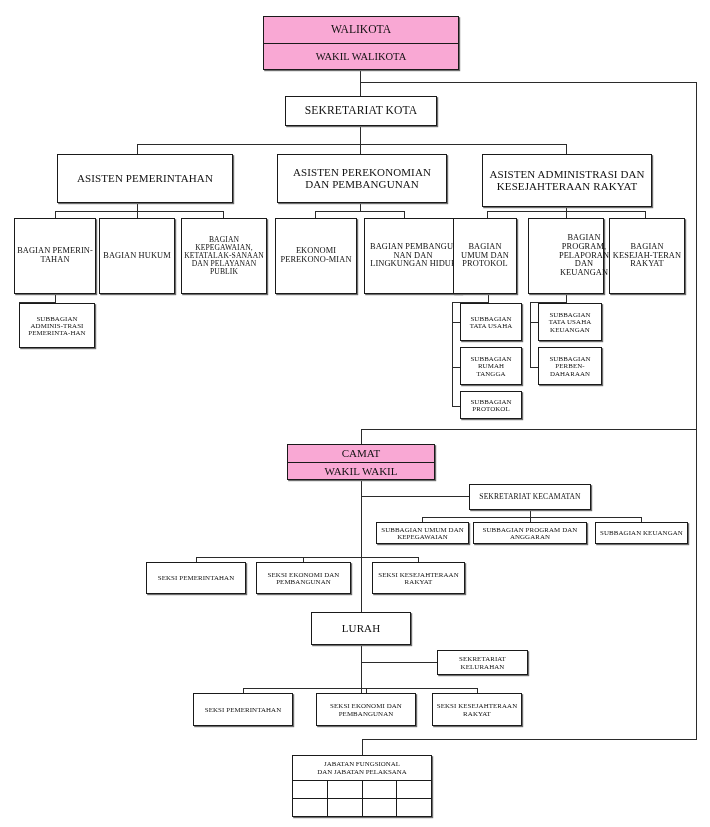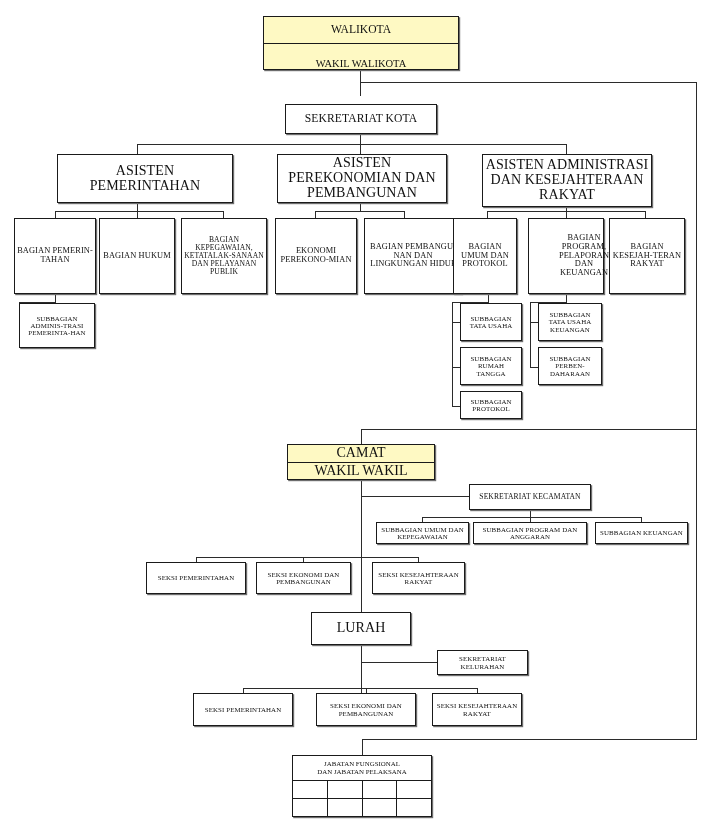--- a/index.html
+++ b/index.html
@@ -23,45 +23,45 @@
     align-items:center;
     justify-content:center;
     text-align:center;
     line-height:1.06;
     letter-spacing:.1px;
     z-index:3;
     box-shadow:1.2px 1.2px 0 0 #6d6d6d;
   }
   .box span{display:block;padding:0 2px;}
   .f10{font-size:10.5px;}
-  .f9{font-size:14px;font-family:Liberation Serif, serif;}
+  .f9{font-size:11px;font-family:Liberation Serif, serif;}
   .f85{font-size:8.4px;}
   .f8{font-size:7.6px;}
   .f7{font-size:6.9px;}
   .f11{font-size:11.6px;}
 
   
   .stack{
     position:absolute;
     box-sizing:border-box;
     border:1.4px solid #1a1a1a;
-    background:#fef9c3;
+    background:#f9a8d4;
     z-index:3;
     box-shadow:1.2px 1.2px 0 0 #6d6d6d;
     display:flex;
     flex-direction:column;
   }
   .stack .row{
     flex:1;
     display:flex;
     align-items:center;
     justify-content:center;
     text-align:center;
   }
-  .stack .row + .row{border-top:1.4px solid #1a1a1a;align-items:flex-end;}
+  .stack .row + .row{border-top:1.4px solid #1a1a1a;}
 
   
   .ln{position:absolute;background:#2b2b2b;z-index:1;}
   .lh{height:1.4px;}
   .lv{width:1.4px;}
 
   
   .jab{
     position:absolute;
     box-sizing:border-box;
@@ -104,21 +104,21 @@
       </div>
   </div>
 
   <div class="ln lv" style="left:360px;top:70px;height:13px;"></div>
 
   <div class="ln lh" style="left:360px;top:82px;width:337px;"></div>
   <div class="ln lv" style="left:696px;top:82px;height:348px;"></div>
 
   <div class="ln lv" style="left:360px;top:82px;height:14px;"></div>
 
-  <div class="box f11" style="left:285px;top:104px;width:152px;height:30px;">
+  <div class="box f11" style="left:285px;top:96px;width:152px;height:30px;">
     <span>SEKRETARIAT KOTA</span>
   </div>
   <div class="ln lv" style="left:360px;top:126px;height:19px;"></div>
 
   <div class="ln lh" style="left:137px;top:144px;width:430px;"></div>
   <div class="ln lv" style="left:137px;top:144px;height:11px;"></div>
   <div class="ln lv" style="left:360px;top:144px;height:11px;"></div>
   <div class="ln lv" style="left:566px;top:144px;height:11px;"></div>
 
   <div class="box f9" style="left:57px;top:154px;width:176px;height:49px;">

